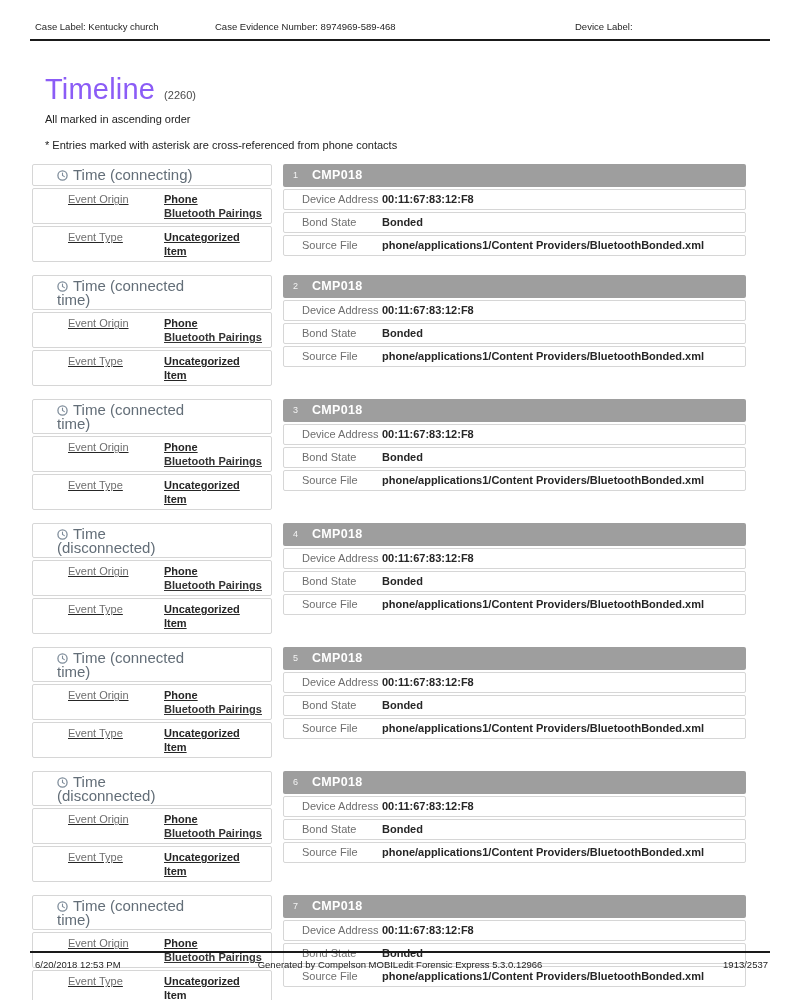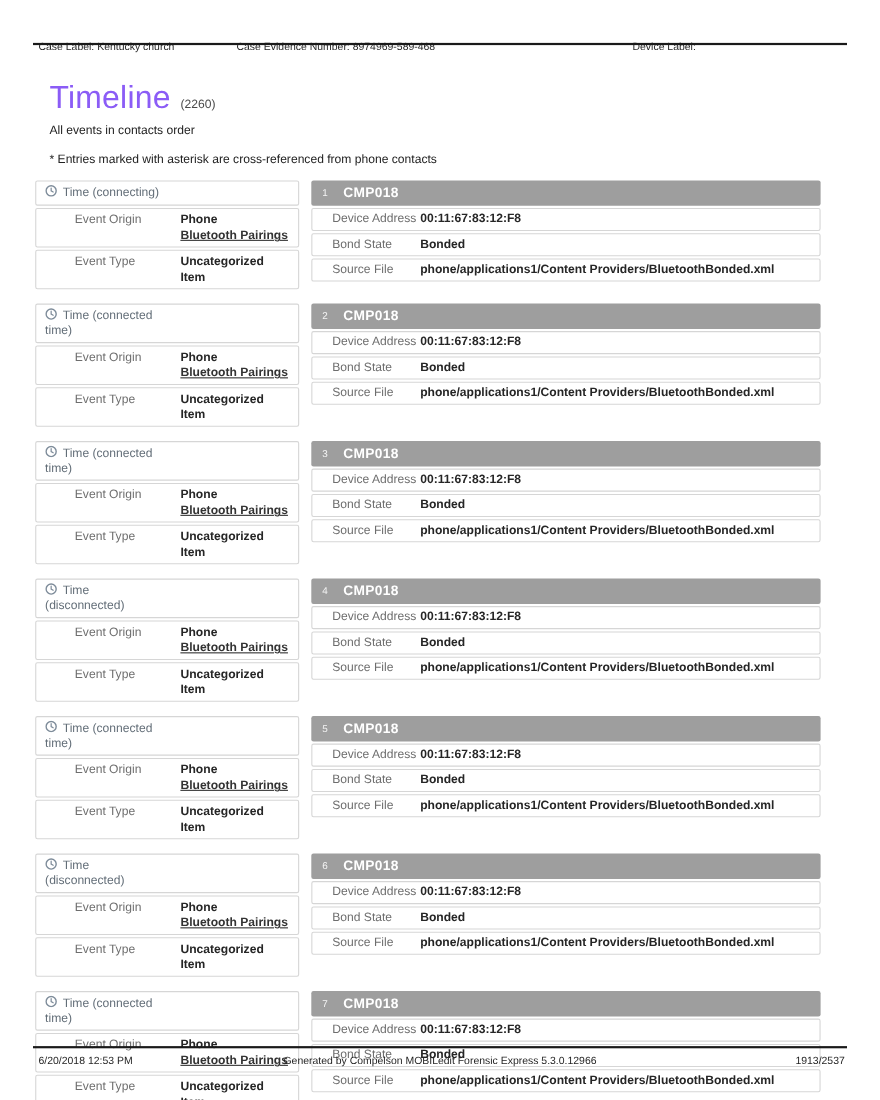--- a/index.html
+++ b/index.html
@@ -12,44 +12,44 @@
     --clock_icon:#7e8c9a;
   }
   *{box-sizing:border-box;}
   html,body{margin:0;padding:0;}
   body{
     width:800px;height:1000px;position:relative;overflow:hidden;
     background:#ffffff;color:#262626;
     font-family:"Liberation Sans", sans-serif;
   }
   
-  .meta-row{position:absolute;top:21px;left:0;right:0;height:14px;font-size:9.5px;color:#1f1f1f;margin-top:16px;}
+  .meta-row{position:absolute;top:21px;left:0;right:0;height:14px;font-size:9.5px;color:#1f1f1f;}
   .meta-case{position:absolute;left:35px;top:0;}
   .meta-evidence{position:absolute;left:215px;top:0;}
   .meta-device{position:absolute;left:575px;top:0;text-align:right;}
   .top-rule{position:absolute;top:39px;left:30px;width:740px;height:2px;background:var(--rule);}
   
   .main{position:absolute;top:74px;left:0;right:0;}
   .title-block{padding-left:45px;}
   .page-title{display:inline-block;font-size:29px;font-weight:400;color:#8b5cf6;margin:0;line-height:1.05;letter-spacing:0.2px;}
   .title-count{font-size:11px;color:#4a4a4a;margin-left:9px;}
   .subtitle{font-size:11px;color:#222;margin-top:9px;}
   .note{font-size:11px;color:#222;margin-top:14px;}
   .entries{margin-top:13px;padding-left:32px;padding-right:54px;}
   .entry{display:flex;gap:11px;align-items:flex-start;margin-bottom:13px;}
   .left-card{width:240px;flex:none;}
   .right-card{flex:1;min-width:0;}
   .cell{background:#fff;border:1px solid var(--border);border-radius:2px;margin-bottom:2px;}
   .cell:last-child{margin-bottom:0;}
   
-  .time-cell{padding:3px 8px;font-size:11px;line-height:13px;color:var(--time_text);}
+  .time-cell{padding:3px 24px;font-size:15px;line-height:13px;color:var(--time_text);}
   .time-text{display:inline;}
   .time-line2:empty{display:none;}
   .clock{display:inline-block;vertical-align:-1px;margin-right:5px;color:var(--clock_icon);}
-  .kv-row{display:flex;padding:3px 8px 3px 35px;font-size:11px;line-height:14px;}
+  .kv-row{display:flex;padding:3px 8px 3px 35px;font-size:11px;line-height:14px;text-decoration:underline;}
   .kv-label{width:96px;flex:none;color:var(--label_text);}
   .kv-value{font-weight:700;color:var(--value_text);}
   .bt-link{font-weight:700;color:#333;text-decoration:underline;cursor:pointer;}
   
   .card-header{background:var(--header_bar);color:#fff;border-radius:2px;margin-bottom:2px;
     display:flex;align-items:center;padding:5px 10px;line-height:13px;}
   .card-num{font-size:9px;width:19px;flex:none;color:#f4f4f4;}
   .card-title{font-size:12.5px;font-weight:700;letter-spacing:0.3px;}
   .r-row{display:flex;padding:3px 8px 3px 18px;font-size:11px;line-height:13px;}
   .r-label{width:80px;flex:none;color:var(--label_text);}
@@ -67,21 +67,21 @@
 <div class="meta-row">
   <span class="meta-case">Case Label: Kentucky church</span>
   <span class="meta-evidence">Case Evidence Number: 8974969-589-468</span>
   <span class="meta-device">Device Label:</span>
 </div>
 <div class="top-rule"></div>
 
 <div class="main">
   <div class="title-block">
     <h1 class="page-title">Timeline</h1><span class="title-count">(2260)</span>
-    <div class="subtitle">All events in contacts order</div>
+    <div class="subtitle">All marked in ascending order</div>
     <div class="note">* Entries marked with asterisk are cross-referenced from phone contacts</div>
   </div>
 
   <div class="entries" id="entries">
   <div class="entry">
     <div class="left-card">
       <div class="cell time-cell">
         <span class="clock"><svg width="11" height="11" viewBox="0 0 12 12">
                 <circle cx="6" cy="6" r="5" fill="none" stroke="currentColor" stroke-width="1.4"></circle>
                 <path d="M6 3.2 V6 L8 7.2" fill="none" stroke="currentColor" stroke-width="1.2" stroke-linecap="round"></path>

